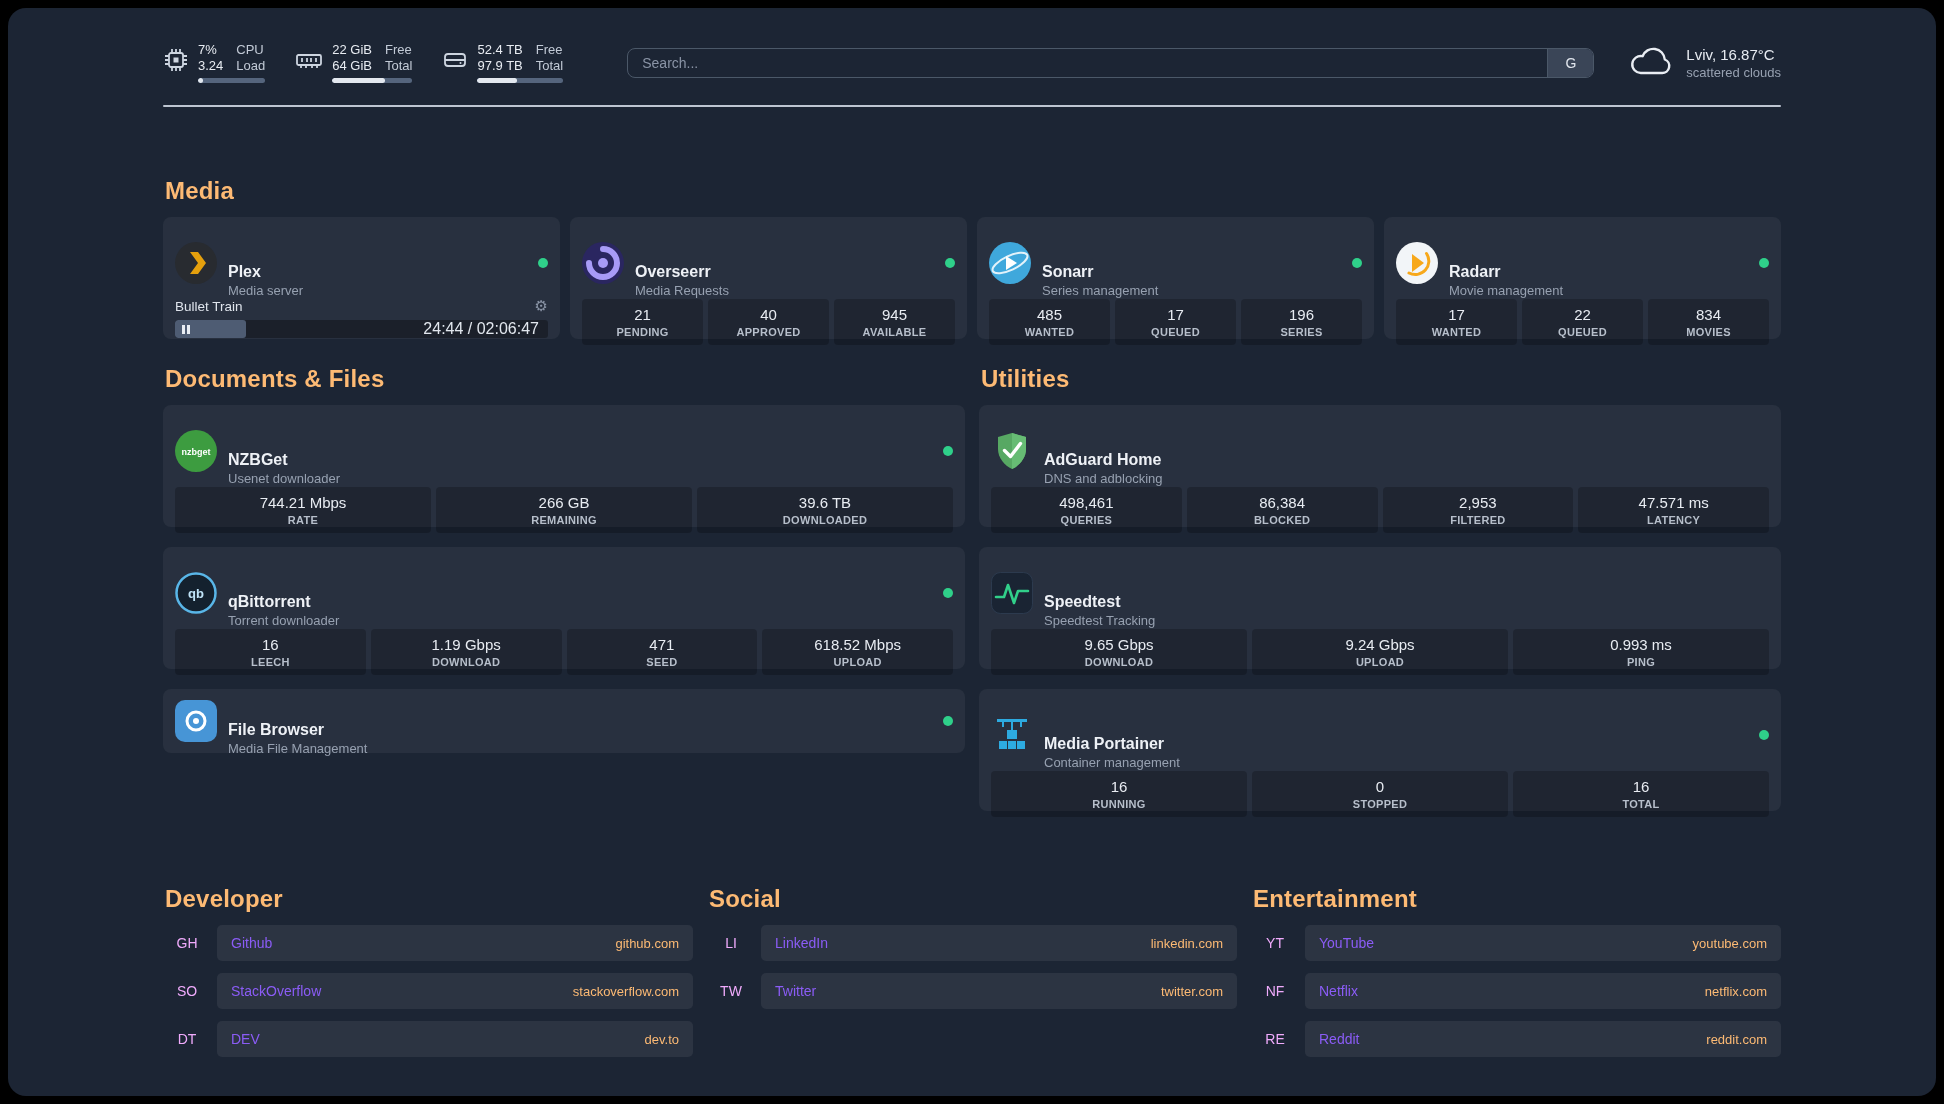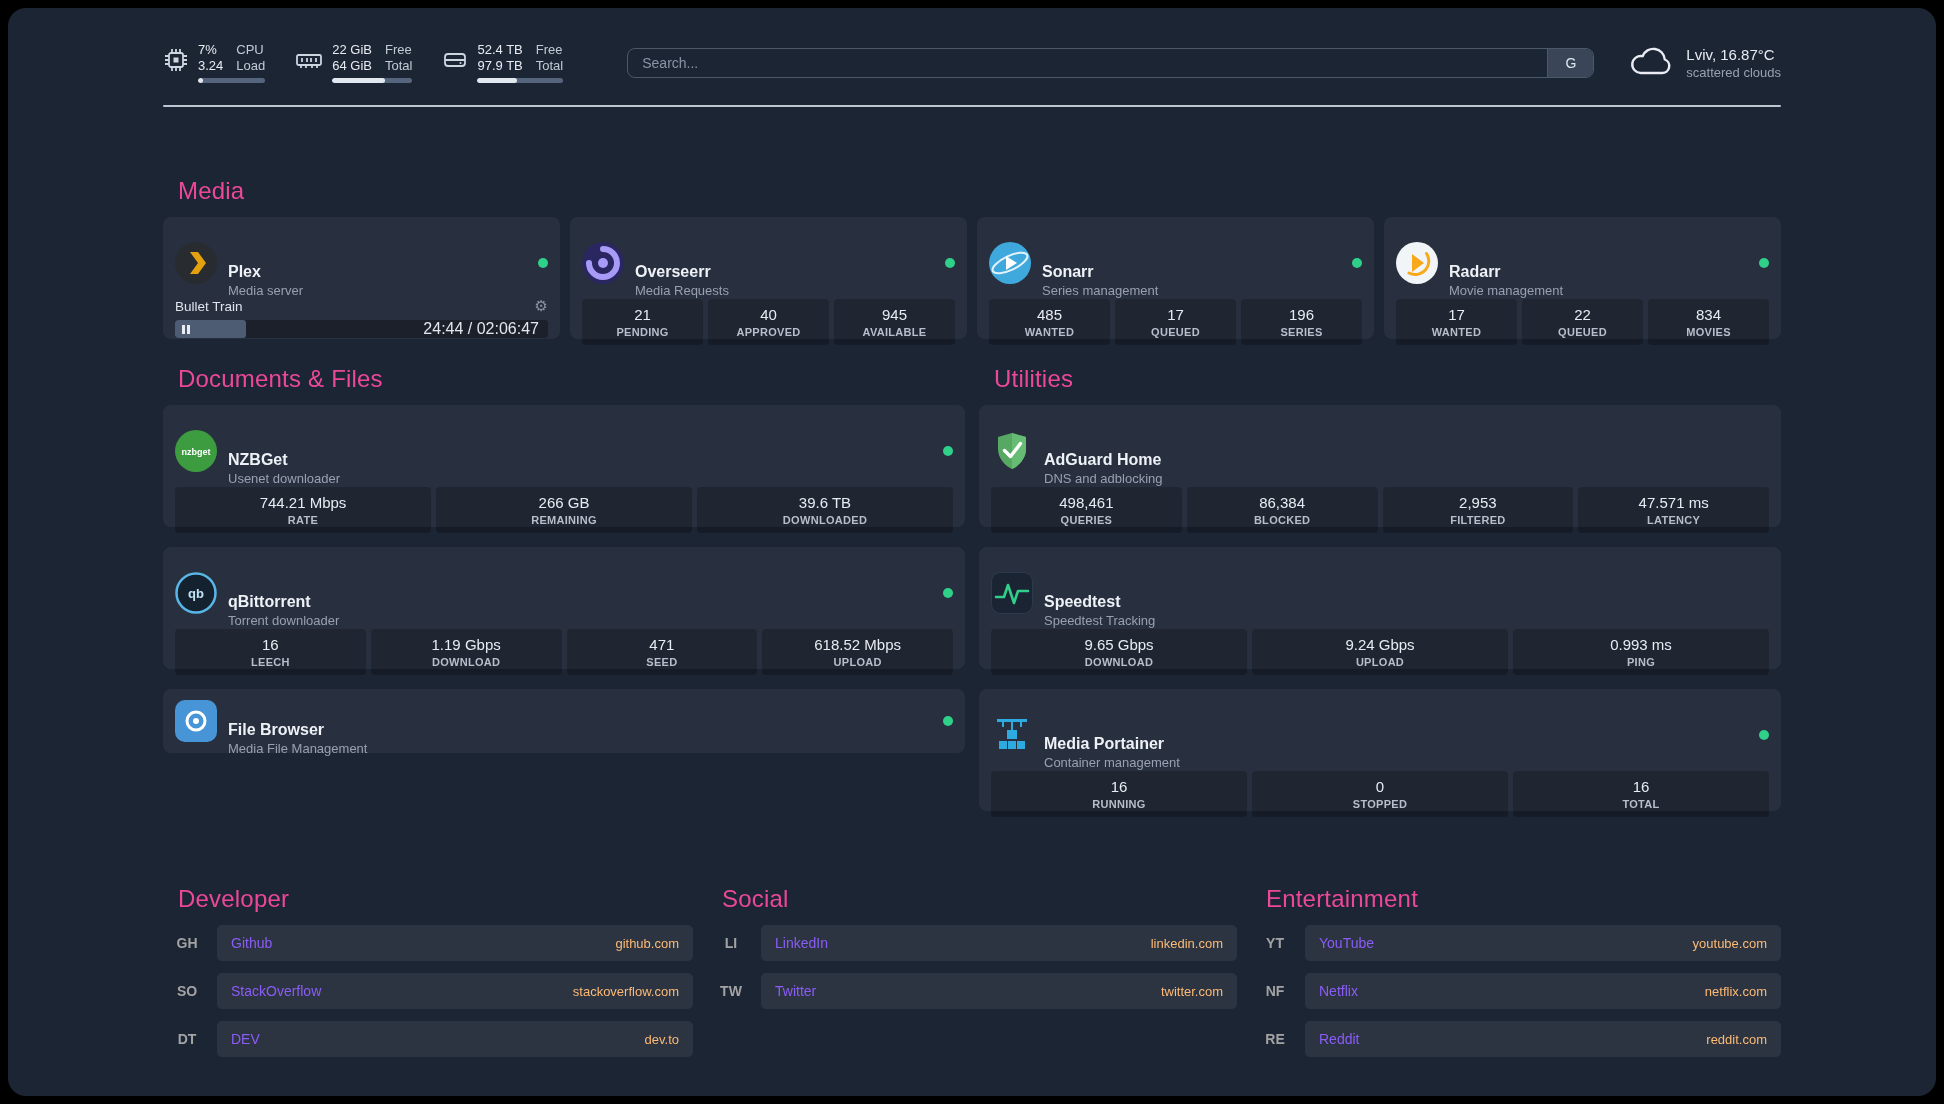--- a/index.html
+++ b/index.html
@@ -21,21 +21,21 @@
   .searchbox{flex:1;display:flex;align-items:stretch;height:30px;border:1px solid #4b5868;border-radius:8px;margin:0 34px;overflow:hidden;box-sizing:border-box;}
   .search-input{flex:1;background:transparent;border:none;outline:none;color:#dfe5ee;font-size:14px;padding:0 14px;font-family:"Liberation Sans",sans-serif;}
   .search-input::placeholder{color:#8a94a6;}
   .g-btn{width:46px;background:#3a4557;border:none;border-left:1px solid #4b5868;color:#e2e7ee;font-size:14px;cursor:pointer;font-family:"Liberation Sans",sans-serif;}
   .weather{display:flex;align-items:center;gap:12px;}
   .w-loc{font-size:15px;color:#e8ecf2;line-height:19px;}
   .w-cond{font-size:13px;color:#97a1b1;line-height:17px;}
   .divider{height:2px;background:#c6ceda;border-radius:1px;margin-top:22px;opacity:.95;}
 
   
-  h2.sec{font-size:24px;font-weight:400;color:#ec4899;margin:0 0 12px 15px;letter-spacing:.2px;}
+  h2.sec{font-size:24px;font-weight:700;color:#fdba74;margin:0 0 12px 2px;letter-spacing:.2px;}
   .media-sec{margin-top:70px;}
   .media-grid{display:grid;grid-template-columns:repeat(4,1fr);gap:10px;}
   .cols{display:grid;grid-template-columns:1fr 1fr;gap:0 14px;margin-top:26px;align-items:start;}
   .col .card{margin-bottom:20px;}
   .bm-grid{display:grid;grid-template-columns:repeat(3,1fr);gap:0 14px;margin-top:54px;align-items:start;}
 
   
   .card{border-radius:8px;background:rgba(255,255,255,.055);padding:10px 12px;box-sizing:border-box;display:flex;flex-direction:column;justify-content:space-between;cursor:pointer;}
   .card.h-full{height:122px;}
   .card.compact{height:64px;justify-content:center;}
@@ -56,21 +56,21 @@
   .track{font-size:13.5px;color:#dfe4ec;}
   .gear{color:#8a94a6;font-size:15px;font-family:"DejaVu Sans",sans-serif;cursor:pointer;line-height:1;}
   .pbar{position:relative;height:18px;background:rgba(0,0,0,.32);border-radius:3px;overflow:hidden;}
   .pfill{position:absolute;left:0;top:0;bottom:0;background:#4e5c73;border-radius:3px;display:flex;align-items:center;padding-left:7px;box-sizing:border-box;}
   .pause-icon{display:inline-flex;gap:2.5px;}
   .pause-icon i{width:2.5px;height:9px;background:#e9edf3;display:block;}
   .ptime{position:absolute;right:9px;top:50%;transform:translateY(-50%);font-size:16px;color:#e2e7ee;white-space:nowrap;}
 
   
   .bm-row{display:flex;align-items:center;margin-bottom:12px;cursor:pointer;}
-  .bm-abbr{width:48px;text-align:center;font-size:14px;font-weight:700;color:#a3a3a3;flex:0 0 auto;}
+  .bm-abbr{width:48px;text-align:center;font-size:14px;font-weight:400;color:#f0abfc;flex:0 0 auto;}
   .bm-bar{flex:1;height:36px;background:rgba(255,255,255,.07);border-radius:5px;display:flex;align-items:center;justify-content:space-between;padding:0 14px;margin-left:6px;min-width:0;}
   .bm-name{font-size:14px;color:#8b5cf6;white-space:nowrap;}
   .bm-domain{font-size:13px;color:#fdba74;white-space:nowrap;}
 </style>
 </head>
 <body>
 
 <div class="frame">
 <div class="app">
 <div class="content">

